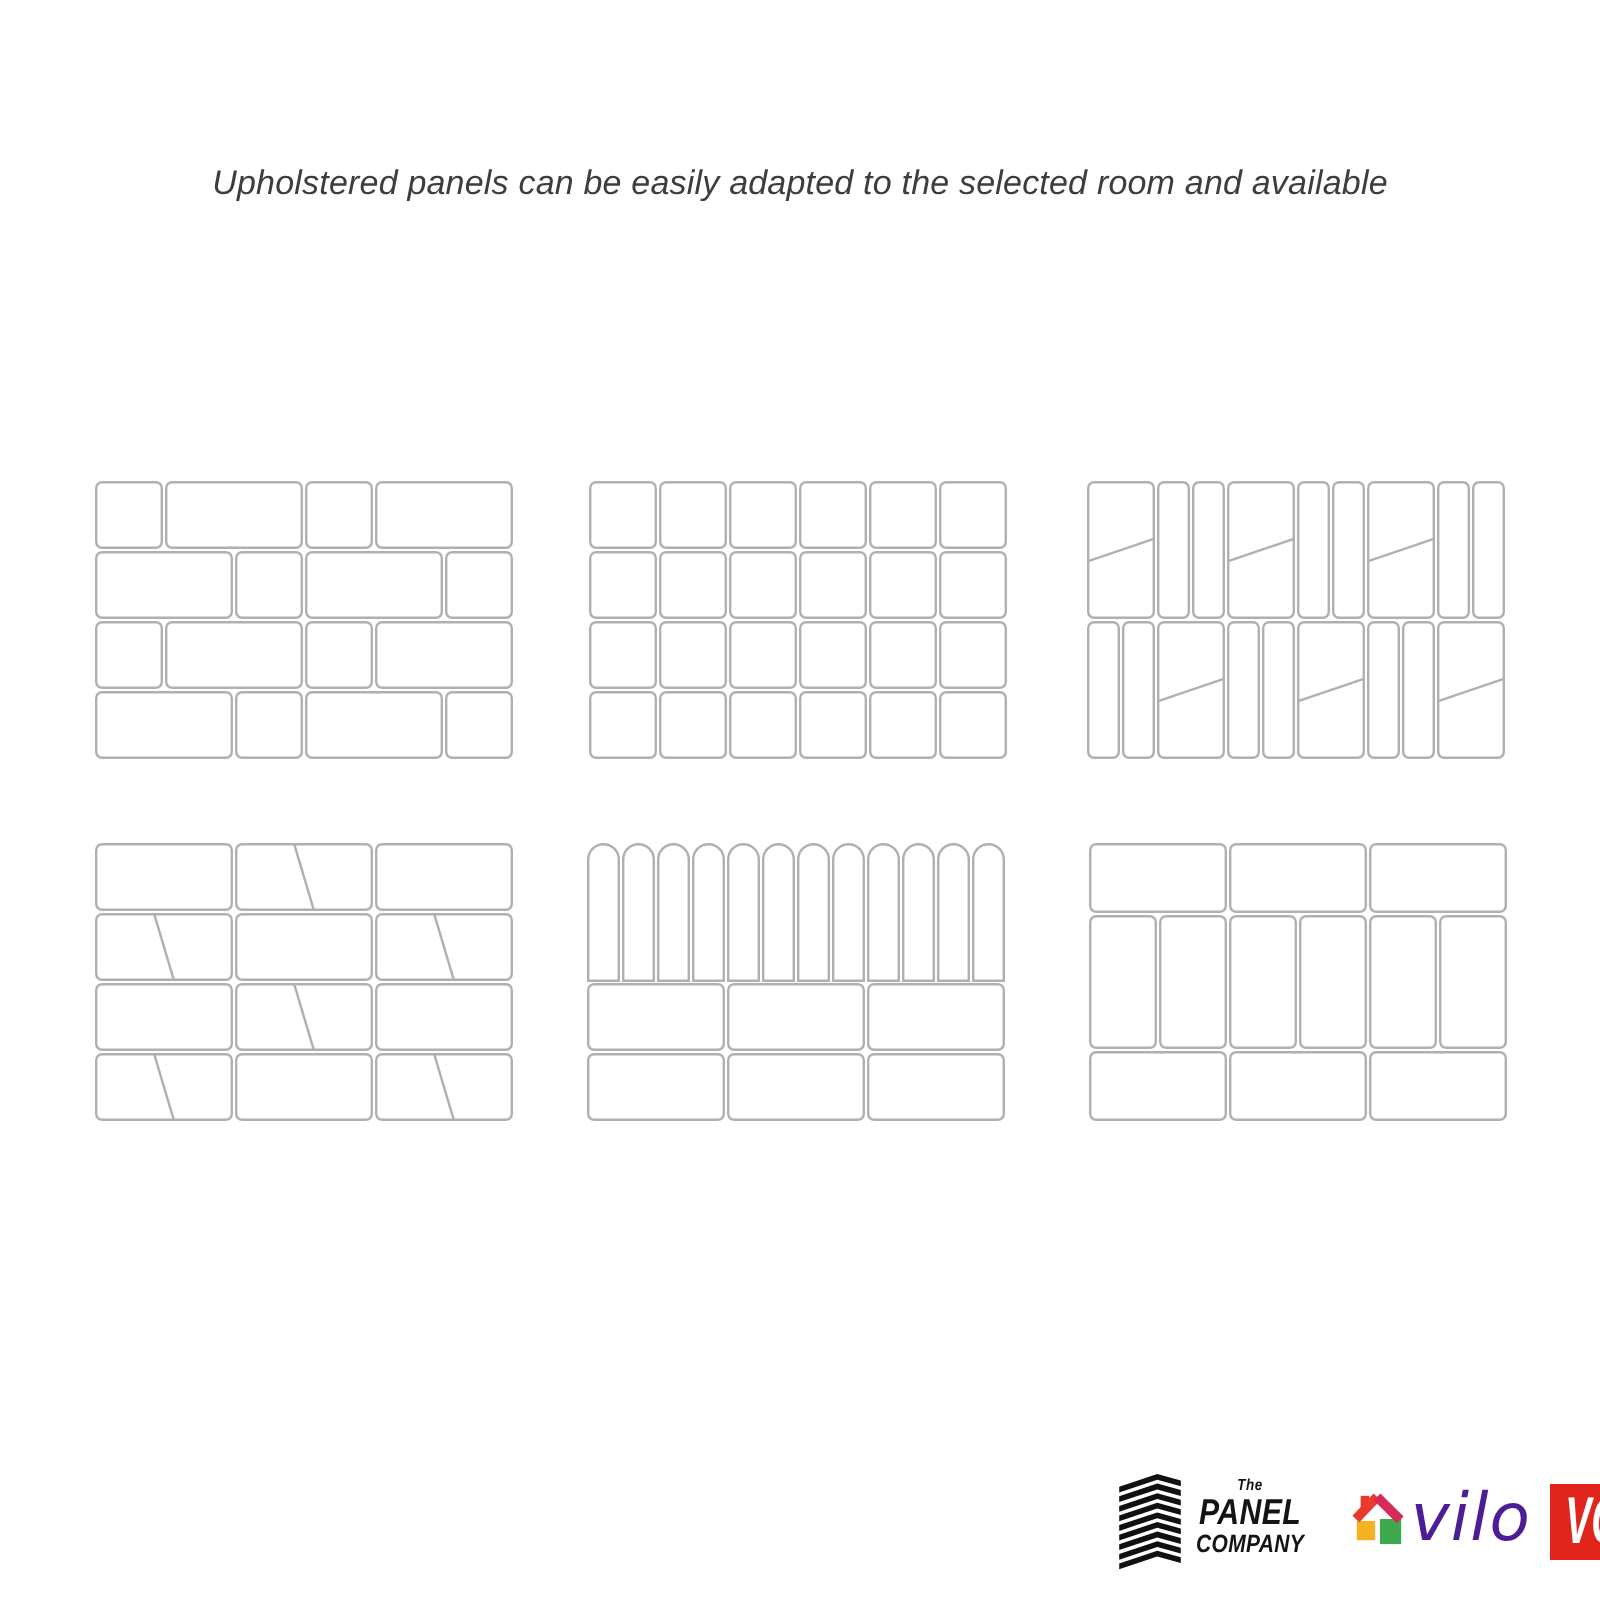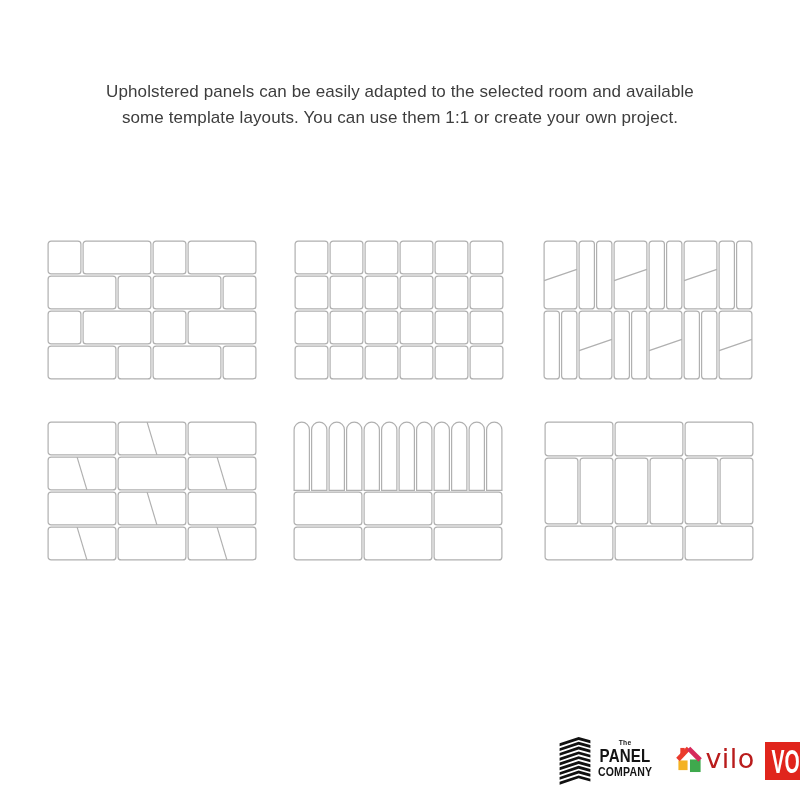--- a/index.html
+++ b/index.html
@@ -1,18 +1,19 @@
 <!DOCTYPE html>
 <html><head>
 <meta charset="utf-8">
 <style>
   html,body{margin:0;padding:0;background:#ffffff;}
   .canvas{
     position:relative;width:800px;height:800px;background:#ffffff;overflow:hidden;
     font-family:"Liberation Sans",sans-serif;
+    font-style:italic;
   }
   
   .intro{
     position:absolute;top:79px;left:40px;right:40px;
     text-align:center;color:#3d3d3d;font-size:17px;line-height:26px;
     letter-spacing:0.1px;
   }
   
   .layout-svg{position:absolute;width:210px;height:140px;}
   .pos-0{left:47px;top:240px;}
@@ -26,41 +27,40 @@
           display:flex;align-items:flex-start;}
   .pc-logo{display:flex;align-items:flex-start;text-align:center;}
   .pc-icon{display:block;margin-top:2px;}
   .pc-text{margin-left:4px;color:#141414;transform:scaleX(0.84);transform-origin:left top;}
   .pc-the{font-size:8px;font-weight:bold;line-height:9px;margin-top:3px;letter-spacing:0.3px;}
   .pc-panel{font-size:18px;font-weight:bold;line-height:18px;letter-spacing:0.2px;}
   .pc-company{font-size:12.5px;font-weight:bold;line-height:14px;letter-spacing:0.2px;}
   .vilo-logo{display:flex;align-items:flex-start;margin-left:14px;margin-top:9px;}
   .vilo-house{display:block;}
   .vilo-word{
-    font-family:"DejaVu Sans",sans-serif;color:#b91c1c;font-size:27px;
+    font-family:"DejaVu Sans",sans-serif;color:#4c1d95;font-size:33px;
     line-height:27px;margin-left:2px;margin-top:1px;letter-spacing:0.5px;font-weight:500;
   }
   .vox-logo{
     margin-left:10px;margin-top:7px;width:51px;height:38px;
     display:flex;align-items:center;justify-content:flex-end;padding-right:3px;
     box-sizing:border-box;
   }
   .vox-word{
     color:#ffffff;font-size:25px;font-weight:bold;line-height:25px;
     transform:scale(0.78,1.32);transform-origin:right center;letter-spacing:0px;
   }
 </style>
 </head>
 <body>
 
 <div class="canvas">
 
   <div class="intro">
     <div>Upholstered panels can be easily adapted to the selected room and available</div>
-    <div>some template layouts. You can use them 1:1 or create your own project.</div>
   </div>
 
   <svg class="layout-svg pos-0" viewBox="0 0 210 140">
       <rect x="1.1" y="1.1" width="32.8" height="32.8" rx="3" fill="#ffffff" stroke="#b0b0b0" stroke-width="1.2"></rect>
       <rect x="36.1" y="1.1" width="67.8" height="32.8" rx="3" fill="#ffffff" stroke="#b0b0b0" stroke-width="1.2"></rect>
       <rect x="106.1" y="1.1" width="32.8" height="32.8" rx="3" fill="#ffffff" stroke="#b0b0b0" stroke-width="1.2"></rect>
       <rect x="141.1" y="1.1" width="67.8" height="32.8" rx="3" fill="#ffffff" stroke="#b0b0b0" stroke-width="1.2"></rect>
       <rect x="1.1" y="36.1" width="67.8" height="32.8" rx="3" fill="#ffffff" stroke="#b0b0b0" stroke-width="1.2"></rect>
       <rect x="71.1" y="36.1" width="32.8" height="32.8" rx="3" fill="#ffffff" stroke="#b0b0b0" stroke-width="1.2"></rect>
       <rect x="106.1" y="36.1" width="67.8" height="32.8" rx="3" fill="#ffffff" stroke="#b0b0b0" stroke-width="1.2"></rect>

